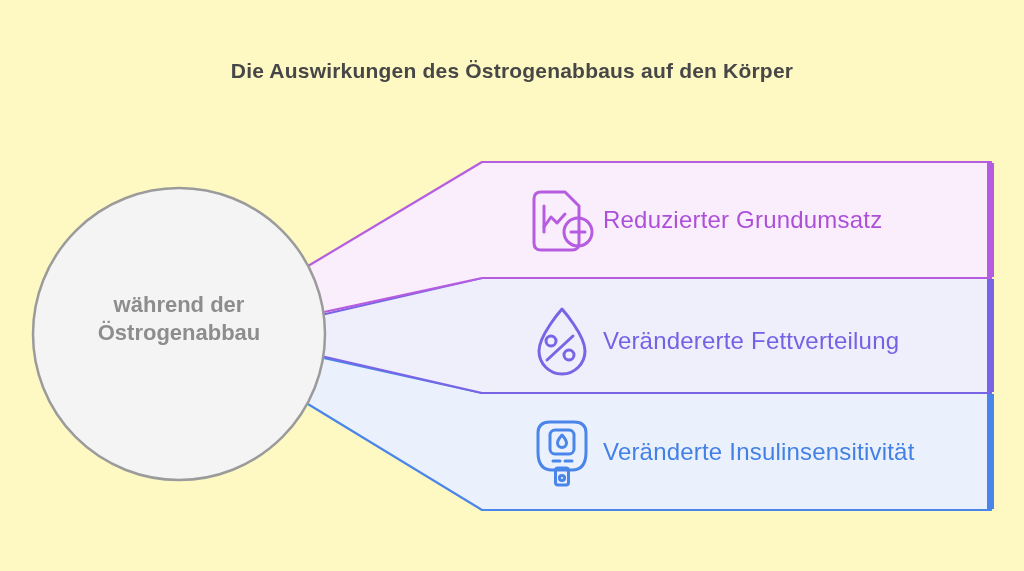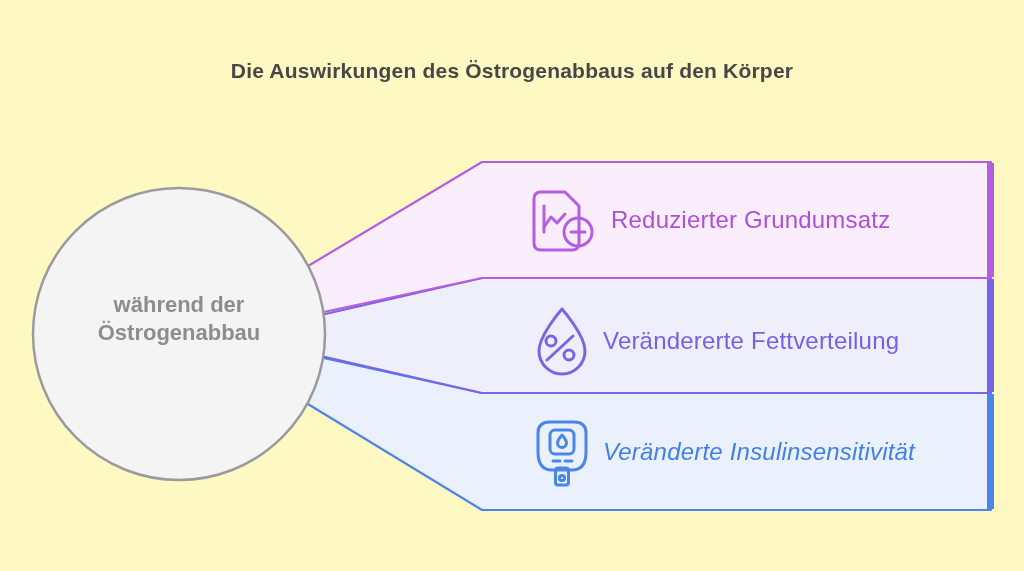--- a/index.html
+++ b/index.html
@@ -32,21 +32,21 @@
     font-weight: bold;
     line-height: 28px;
   }
   .hub-line { display: block; }
   .band-row {
     position: absolute;
     left: 524px;
     display: flex;
     align-items: center;
   }
-  #row-0 { top: 162px; height: 116px; gap: 8px; }
+  #row-0 { top: 162px; height: 116px; }
   #row-1 { top: 278px; height: 126px; }
   #row-2 { top: 393px; height: 117px; }
   .icon-box {
     width: 76px; height: 76px;
     display: flex;
     align-items: center;
     justify-content: center;
     flex: 0 0 auto;
   }
   .icon-box svg { display: block; }
@@ -120,16 +120,16 @@
       <svg class="stroke-icon" width="56" height="72" viewBox="0 0 56 72">
         <path d="M16,6 H40 Q52,6 52,17 V36 Q52,54 38,54 H18 Q4,54 4,36 V17 Q4,6 16,6 Z"></path>
         <rect x="16" y="14" width="24" height="24" rx="5"></rect>
         <path d="M28,19 C28,19 23.5,24 23.5,27 A4.5,4.5 0 0 0 32.5,27 C32.5,24 28,19 28,19 Z" stroke-width="2.4"></path>
         <path d="M19,45 H26"></path>
         <path d="M31,45 H38"></path>
         <rect x="21.5" y="52" width="13" height="17" rx="2.5" fill="#eaf1fc"></rect>
         <circle cx="28" cy="62" r="2.6" stroke="none" fill="#4a85e9"></circle>
       </svg>
     </div>
-    <span class="band-label" style="color: rgb(66, 128, 229); font-style: italic;">Veränderte Insulinsensitivität</span>
+    <span class="band-label" style="color: rgb(66, 128, 229);">Veränderte Insulinsensitivität</span>
   </div>
 
 </div>
 
 </body></html>

